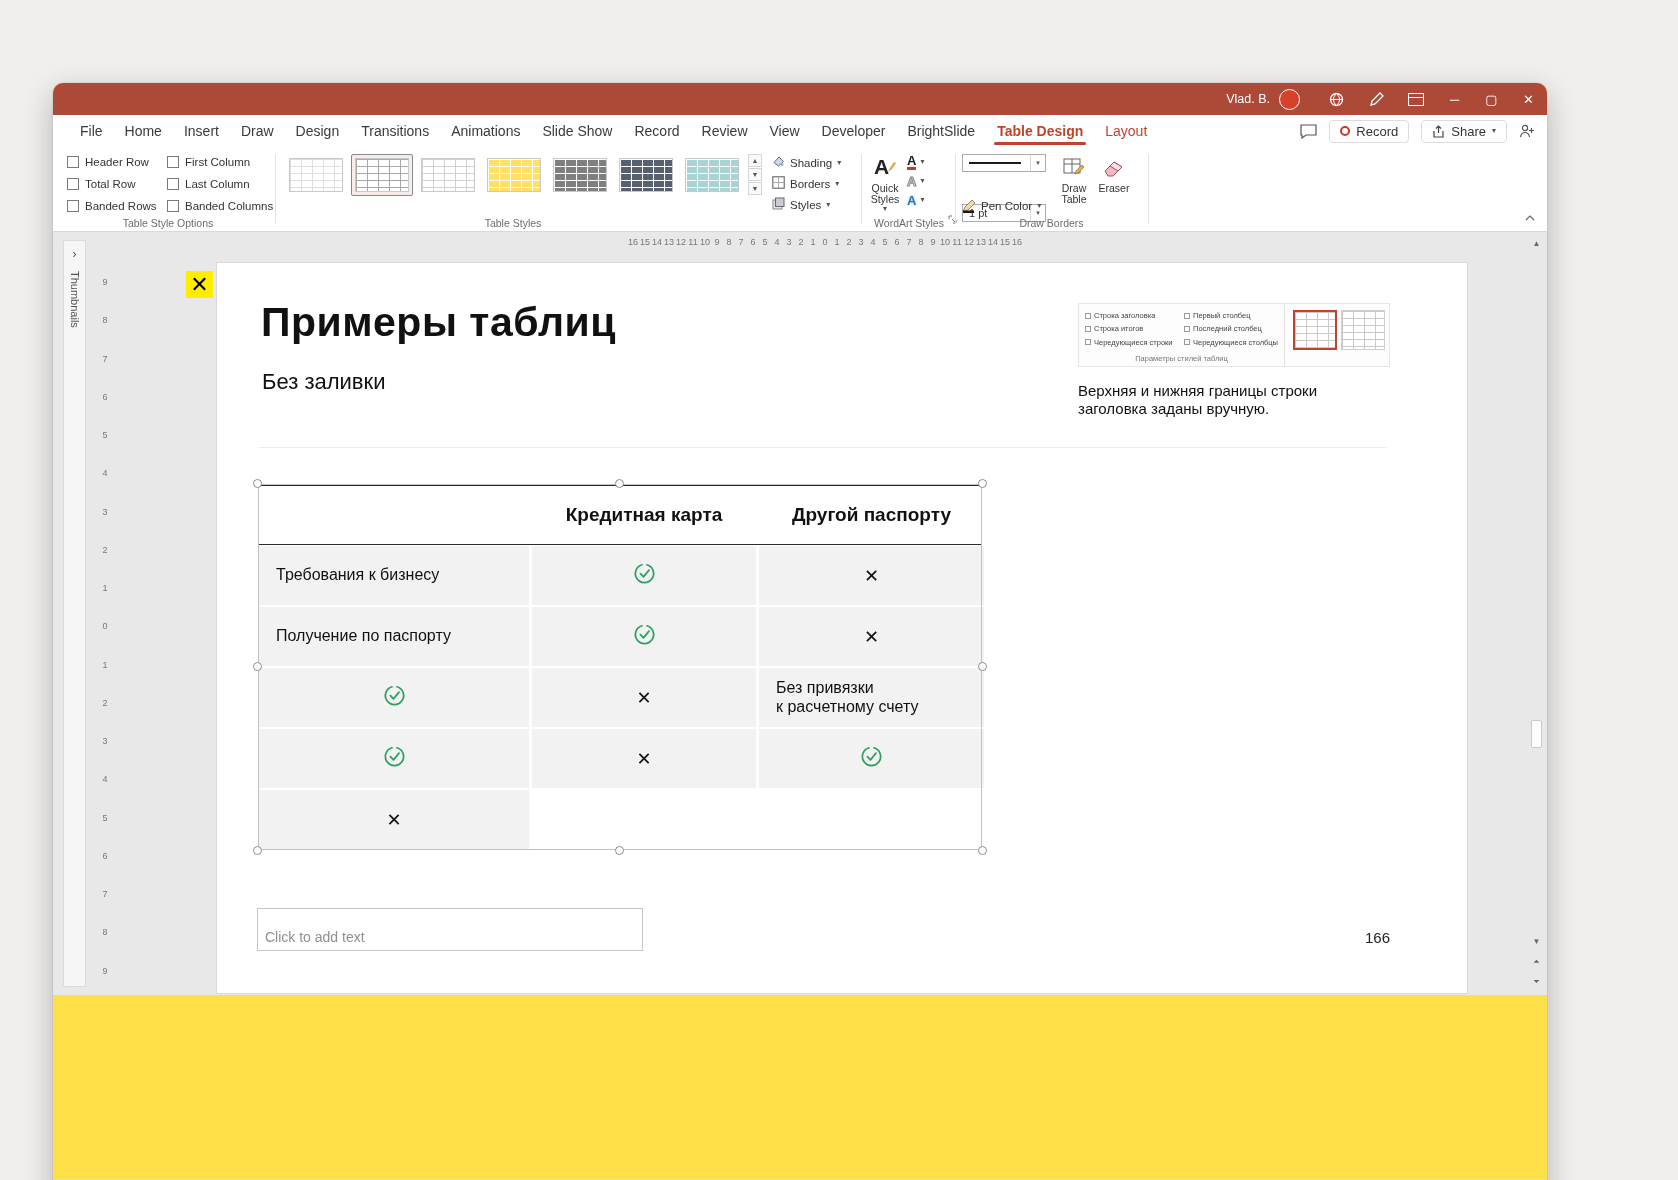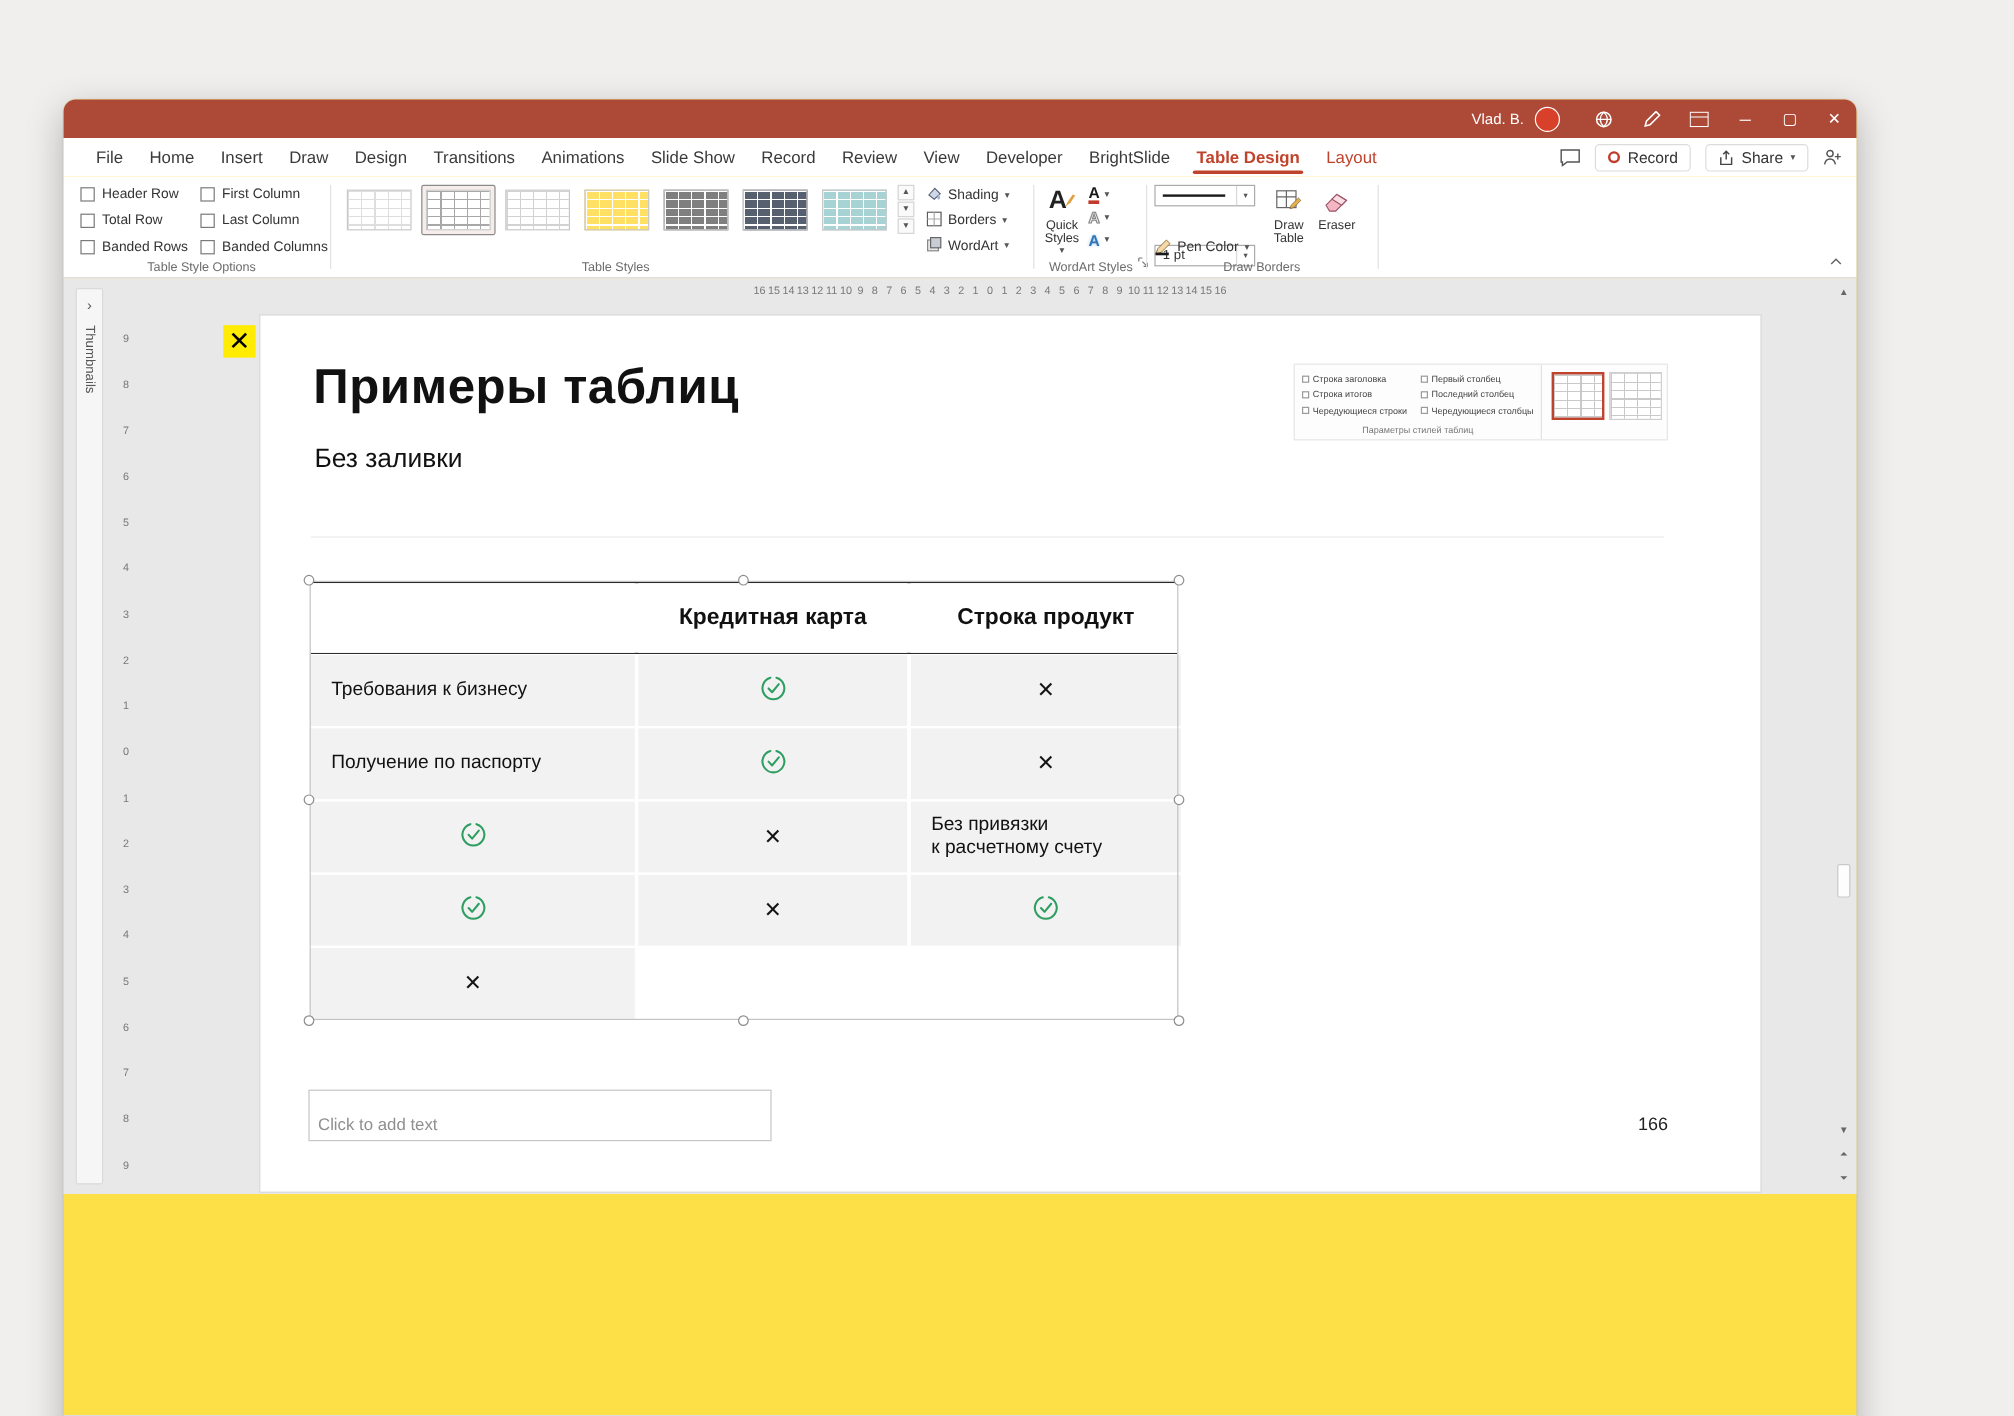--- a/index.html
+++ b/index.html
@@ -298,21 +298,21 @@
                 <line x1="0.8" y1="6.5" x2="12.2" y2="6.5" stroke="#aaa"></line>
               </svg></span>
             <span>Borders</span>
             <span class="chv">▾</span>
           </div>
           <div class="rmenu">
             <span><svg width="13" height="13" viewBox="0 0 13 13">
                 <rect x="1" y="3" width="9" height="9" fill="#e8e8e8" stroke="#888"></rect>
                 <rect x="3.5" y="1" width="8.5" height="8.5" fill="#c8cdd4" stroke="#666"></rect>
               </svg></span>
-            <span>WordArt</span>
+            <span>Styles</span>
             <span class="chv">▾</span>
           </div>
         </div>
       <div class="rglabel" style="left:30px;right:143px;">Table Styles</div>
     </div>
     <div class="rdiv" style="left:808px;"></div>
 
     <div class="rgroup" id="g-wordart" style="left:812px;width:88px;">
       <div class="bigbtn" style="left:2px;">
         <span class="bicon">
@@ -502,26 +502,27 @@
               </div>
             </div>
           <div id="mini-caption">Параметры стилей таблиц</div>
         </div>
         <div id="mini-right">
           <div class="mini-tbl sel" style="background-image: repeating-linear-gradient(rgb(201, 201, 201) 0px, rgb(201, 201, 201) 1px, transparent 1px, transparent 7px), repeating-linear-gradient(90deg, rgb(201, 201, 201) 0px, rgb(201, 201, 201) 1px, transparent 1px, transparent 11px);"></div>
           <div class="mini-tbl plain" style="background-image: repeating-linear-gradient(rgb(201, 201, 201) 0px, rgb(201, 201, 201) 1px, transparent 1px, transparent 7px), repeating-linear-gradient(90deg, rgb(201, 201, 201) 0px, rgb(201, 201, 201) 1px, transparent 1px, transparent 11px);"></div>
         </div>
       </div>
 
+      <div class="slide-note">Верхняя и нижняя границы строки заголовка заданы вручную.</div>
 
       <div id="tbl-sel">
         <div id="tbl-header">
             <div class="th"></div>
             <div class="th">Кредитная карта</div>
-            <div class="th">Строка продукт</div>
+            <div class="th">Другой паспорту</div>
           </div>
         <div id="tbl-body">
             <div class="td td-label">Требования к бизнесу</div>
             <div class="td td-icon">
               <span><svg width="23" height="23" viewBox="0 0 24 24">
                   <path d="M14.6 2.9A9.5 9.5 0 1 1 9.4 2.9" fill="none" stroke="#2f9e63" stroke-width="1.8" stroke-linecap="round"></path>
                   <path d="M7.8 12.2l3.1 3.3 5.8-7" fill="none" stroke="#2f9e63" stroke-width="1.8" stroke-linecap="round" stroke-linejoin="round"></path>
                 </svg></span>
             </div>
             <div class="td td-icon">

